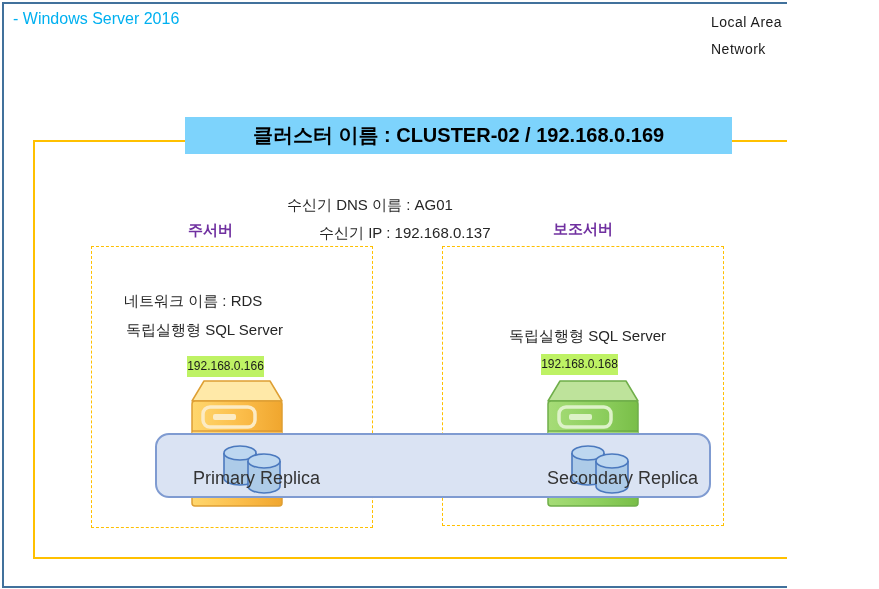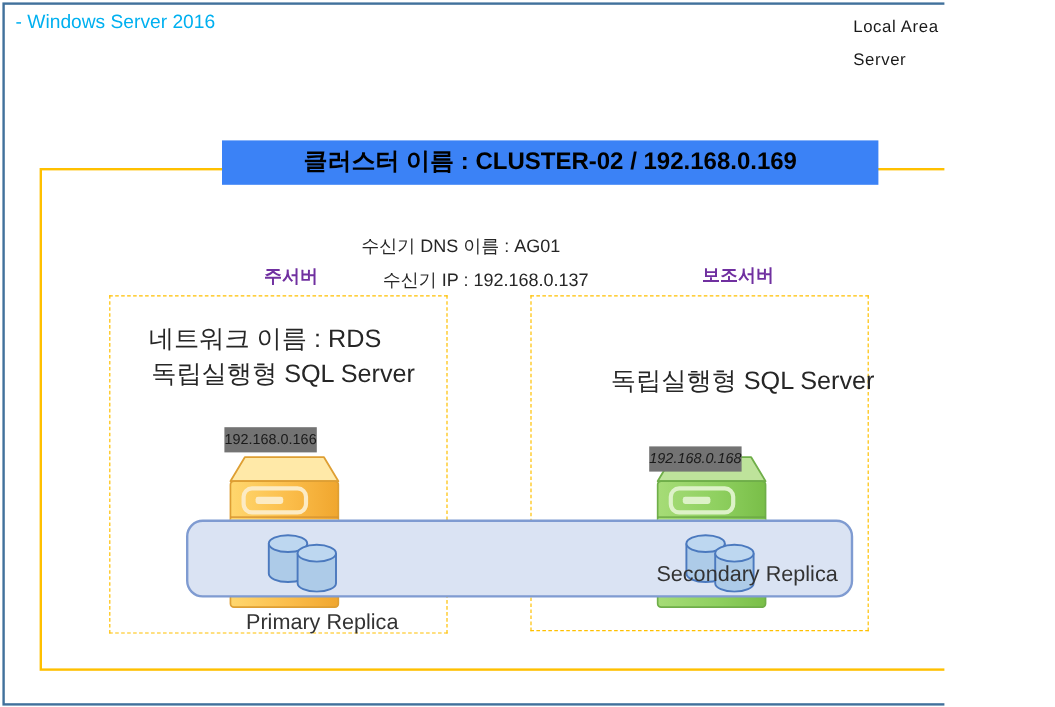--- a/index.html
+++ b/index.html
@@ -7,61 +7,61 @@
   .canvas{position:relative;width:787px;height:589px;background:#fff;overflow:hidden;}
   .lan-frame{position:absolute;left:2px;top:2px;width:844px;height:586px;
     border:2px solid #41719C;box-sizing:border-box;background:#fff;}
   .env-text{position:absolute;left:13px;top:9px;font-size:16px;line-height:20px;
     color:#00B0F0;white-space:pre;}
   .lan-label{position:absolute;left:711px;top:9px;font-size:14px;line-height:27px;
     color:#1a1a1a;letter-spacing:0.5px;}
   .cluster-rect{position:absolute;left:33px;top:140px;width:786px;height:419px;
     border:2px solid #FFC000;box-sizing:border-box;}
   .cluster-banner{position:absolute;left:185px;top:117px;width:547px;height:37px;
-    background:#3b82f6;color:#000;font-size:20px;font-weight:bold;text-align:center;
+    background:#7dd3fc;color:#000;font-size:20px;font-weight:bold;text-align:center;
     line-height:37px;z-index:3;}
-  .listener-dns{position:absolute;left:301px;top:196px;font-size:15px;color:#262626;}
+  .listener-dns{position:absolute;left:287px;top:196px;font-size:15px;color:#262626;}
   .listener-ip{position:absolute;left:319px;top:224px;font-size:15px;color:#262626;}
-  .role-label{position:absolute;font-size:15px;font-weight:bold;color:#7030A0;margin-left:32px;}
+  .role-label{position:absolute;font-size:15px;font-weight:bold;color:#7030A0;}
   .role-primary{left:188px;top:221px;}
   .role-secondary{left:553px;top:220px;}
   .server-box{position:absolute;border:1px dashed #FFC000;box-sizing:border-box;background:transparent;}
   .box-primary{left:91px;top:246px;width:282px;height:282px;}
   .box-secondary{left:442px;top:246px;width:282px;height:280px;}
-  .srv-line{position:absolute;font-size:21px;color:#262626;white-space:pre;}
+  .srv-line{position:absolute;font-size:15px;color:#262626;white-space:pre;margin-top:24px;}
   .p-l1{left:124px;top:268px;} .p-l2{left:126px;top:297px;} .p-l3{left:124px;top:327px;}
   .s-l1{left:505px;top:274px;} .s-l2{left:509px;top:303px;} .s-l3{left:452px;top:333px;}
-  .ip-badge{position:absolute;background:#737373;color:#1a1a1a;font-size:12px;
+  .ip-badge{position:absolute;background:#bef264;color:#1a1a1a;font-size:12px;
     text-align:center;line-height:21px;height:21px;width:77px;z-index:2;}
   .badge-primary{left:187px;top:356px;}
-  .badge-secondary{left:541px;top:372px;font-style:italic;}
+  .badge-secondary{left:541px;top:354px;}
   .server-icon{position:absolute;width:92px;height:127px;z-index:1;}
   .icon-primary{left:191px;top:380px;}
   .icon-secondary{left:547px;top:380px;}
   .replica-band{position:absolute;left:155px;top:433px;width:556px;height:65px;
     background:#DAE3F3;border:2px solid #7F9BD1;border-radius:14px;box-sizing:border-box;z-index:5;}
   .db-pair{position:absolute;width:64px;height:50px;z-index:6;}
   .db-primary{left:220px;top:444px;}
   .db-secondary{left:568px;top:444px;}
   .replica-label{position:absolute;font-size:18px;color:#333;z-index:6;}
-  .lbl-primary{left:205px;top:468px;margin-top:40px;}
+  .lbl-primary{left:193px;top:468px;}
   .lbl-secondary{left:547px;top:468px;text-align:right;}
 </style>
 </head>
 <body>
 
 <div class="canvas">
 
   <div class="lan-frame"></div>
 
   <div class="env-text"><span>- Windows Server 2016</span><br>
 </div>
 
   <div class="lan-label"><span>Local Area</span><br>
-<span>Server</span></div>
+<span>Network</span></div>
 
   <div class="cluster-rect"></div>
 
   <div class="cluster-banner">클러스터 이름 : CLUSTER-02 / 192.168.0.169</div>
 
   <div class="listener-dns">수신기 DNS 이름 : AG01</div>
   <div class="listener-ip">수신기 IP : 192.168.0.137</div>
 
   <div class="role-label role-primary">주서버</div>
   <div class="role-label role-secondary">보조서버</div>

